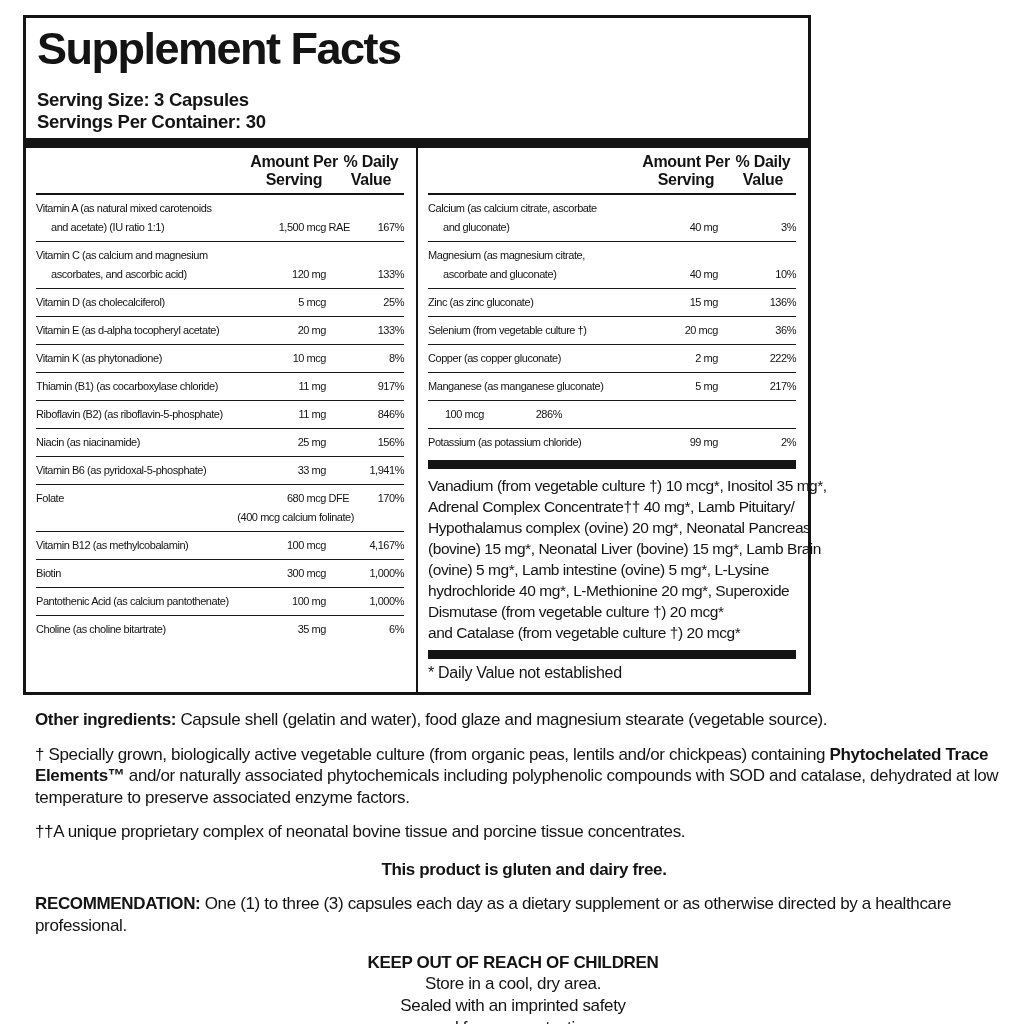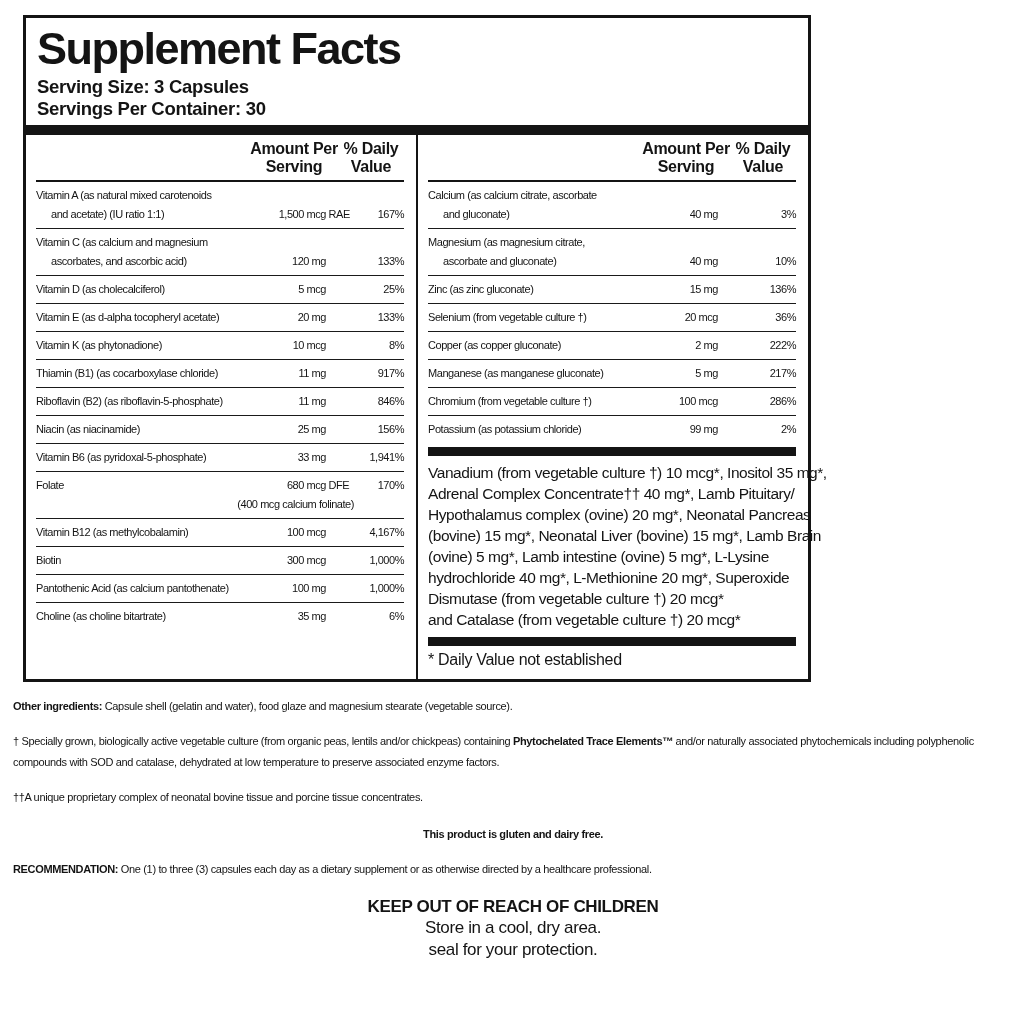--- a/index.html
+++ b/index.html
@@ -8,21 +8,21 @@
     width: 1024px; height: 1024px; overflow: hidden;
     color: #141414;
     font-family: "Liberation Sans", sans-serif;
   }
   .page { padding: 15px 11px 0 13px; }
 
   
   .panel { margin-left: 10px; width: 788px; border: 3px solid #141414; background: #fff; }
   .panel-top { padding: 8px 10px 5px 11px; }
   .title { font-size: 45px; font-weight: bold; letter-spacing: -1.5px; line-height: 46px; }
-  .serving-block { margin-top: 4px; }
+  .serving-block { margin-top: 17px; }
   .serving { font-size: 18.5px; font-weight: bold; line-height: 22px; letter-spacing: -0.3px; }
   .bar-full { height: 10px; background: #141414; }
 
   .cols { display: flex; align-items: stretch; }
   .col { flex: 1 1 0; min-width: 0; padding: 0 12px 8px 10px; }
   .col-right { border-left: 2.5px solid #141414; display: flex; flex-direction: column; }
 
   .col-head {
     display: flex; align-items: flex-end;
     border-bottom: 2.5px solid #141414;
@@ -43,21 +43,21 @@
   .sfx { display: inline-block; width: 0; white-space: pre; }
   .dv  { flex: 0 0 auto; width: 64px; text-align: right; white-space: nowrap; }
   .sub { text-align: right; padding-right: 50px; }
 
   .bar-col { height: 9px; background: #141414; margin-top: 4px; }
   .blend { padding: 6px 0 7px; font-size: 15.5px; line-height: 21px; letter-spacing: -0.45px; }
   .bline { white-space: nowrap; }
   .dv-note { font-weight: normal; font-size: 16px; padding: 5px 0 2px; letter-spacing: -0.3px; }
 
   
-  .para { margin-top: 13px; font-size: 11px; line-height: 21.5px; letter-spacing: -0.35px; }
+  .para { margin-top: 13px; font-size: 17px; line-height: 21.5px; letter-spacing: -0.35px; margin-left: 22px; }
   .para.first { margin-top: 14px; }
   .bold { font-weight: bold; }
   .center { text-align: center; }
   .gluten { margin-top: 16px; }
   .center-block { margin-top: 16px; text-align: center; font-size: 17px; line-height: 22px; letter-spacing: -0.35px; }
   .keep { font-weight: bold; line-height: 21px; }
 </style>
 </head>
 <body>
 
@@ -338,24 +338,20 @@
         <div class="l2"></div>
       </div>
       <div class="amt"><span>5 mg</span><span class="sfx"></span></div>
       <div class="dv">217%</div>
     </div>
     <div class="sub"></div>
   </div>
 
   <div class="row">
     <div class="rowline">
-      <div class="nm">
-        <div>Chromium (from vegetable culture †)</div>
-        <div class="l2"></div>
-      </div>
       <div class="amt"><span>100 mcg</span><span class="sfx"></span></div>
       <div class="dv">286%</div>
     </div>
     <div class="sub"></div>
   </div>
 
   <div class="row">
     <div class="rowline">
       <div class="nm">
         <div>Potassium (as potassium chloride)</div>
@@ -400,19 +396,20 @@
 
   <p class="para center bold gluten">This product is gluten and dairy free.</p>
 
   <p class="para"><span class="bold">RECOMMENDATION:</span><span> One (1) to three (3) capsules each day as a dietary supplement or as otherwise directed by a healthcare professional.</span></p>
 
   <div class="center-block">
     <div class="keep">KEEP OUT OF REACH OF CHILDREN</div>
     <div>
   <div class="cline">Store in a cool, dry area.</div>
 
+  <div class="cline">Sealed with an imprinted safety</div>
 
   <div class="cline">seal for your protection.</div>
 </div>
 
   </div>
 
 </div>
 
 </body></html>

